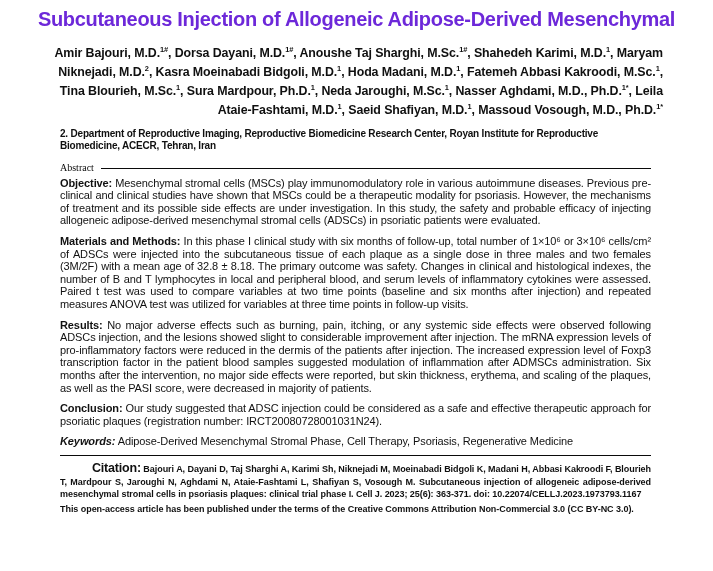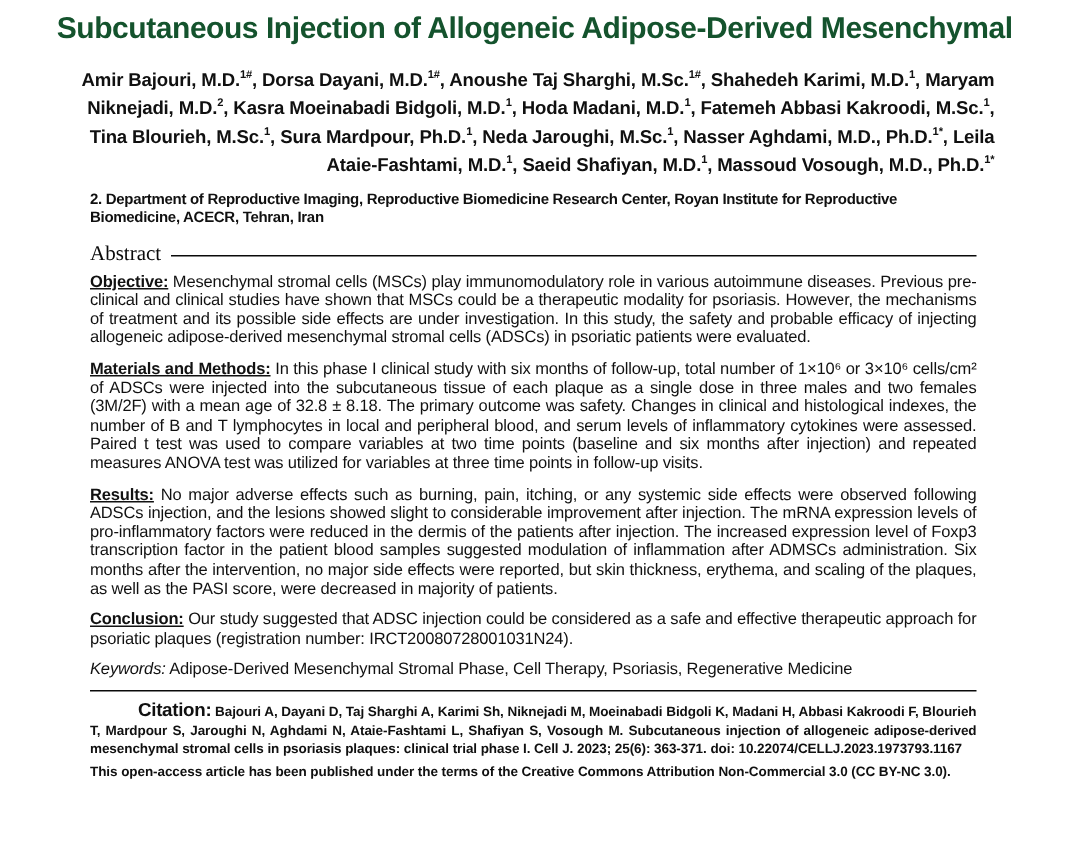--- a/index.html
+++ b/index.html
@@ -7,59 +7,59 @@
     width: 713px; height: 571px; overflow: hidden;
     background: #ffffff; color: #000000;
     font-family: "Liberation Sans", sans-serif;
     -webkit-font-smoothing: antialiased;
   }
   .page { padding-top: 7px; }
 
   .title {
     margin: 0 16px; text-align: center;
     font-size: 20px; font-weight: 700; line-height: 24px;
-    letter-spacing: -0.3px; color: #14532d;
+    letter-spacing: -0.3px; color: #6d28d9;
   }
   .title .tl { display: block; }
 
   .authors {
     margin: 13px 50px 0; text-align: right;
     font-size: 12.4px; font-weight: 700; line-height: 19px;
     letter-spacing: -0.1px; color: #101010;
   }
   .authors sup { font-size: 0.6em; vertical-align: super; line-height: 0; }
 
   .affils {
     margin: 8px 62px 0 60px;
     font-size: 10px; font-weight: 700; line-height: 12.3px;
     letter-spacing: -0.2px; color: #101010;
   }
 
   .abstract-head {
     margin: 9px 62px 0 60px;
     display: flex; align-items: center; gap: 7px;
     font-family: "Liberation Serif", serif;
-    font-size: 14px; color: #0a0a0a;
+    font-size: 10px; color: #0a0a0a;
   }
   .abstract-head .rule { flex: 1; height: 0; border-top: 1.7px solid #0a0a0a; margin-top: 2px; }
 
   .sections { margin-top: 4px; }
   .sec {
     margin: 0 62px 8px 60px;
     font-size: 11px; line-height: 12.6px; letter-spacing: -0.1px;
     text-align: justify; color: #111111;
   }
-  .sec b { font-weight: 700; text-decoration: underline; }
+  .sec b { font-weight: 700; }
 
   .keywords {
     margin: 3px 62px 0 60px;
     font-size: 11px; line-height: 13px; letter-spacing: -0.1px;
     color: #111111;
   }
-  .keywords .kw { font-weight: 400; font-style: italic; margin-top: 35px; }
+  .keywords .kw { font-weight: 700; font-style: italic; margin-top: 35px; }
 
   .divider { margin: 7px 62px 0 60px; border-top: 1.4px solid #0a0a0a; }
 
   .citation {
     margin: 6px 62px 0 60px;
     font-size: 9px; font-weight: 700; line-height: 12.5px;
     letter-spacing: -0.05px; text-align: justify; color: #101010;
   }
   .citation .cit-label { font-size: 12.5px; font-weight: 700; letter-spacing: -0.2px; margin-left: 32px; }
 

